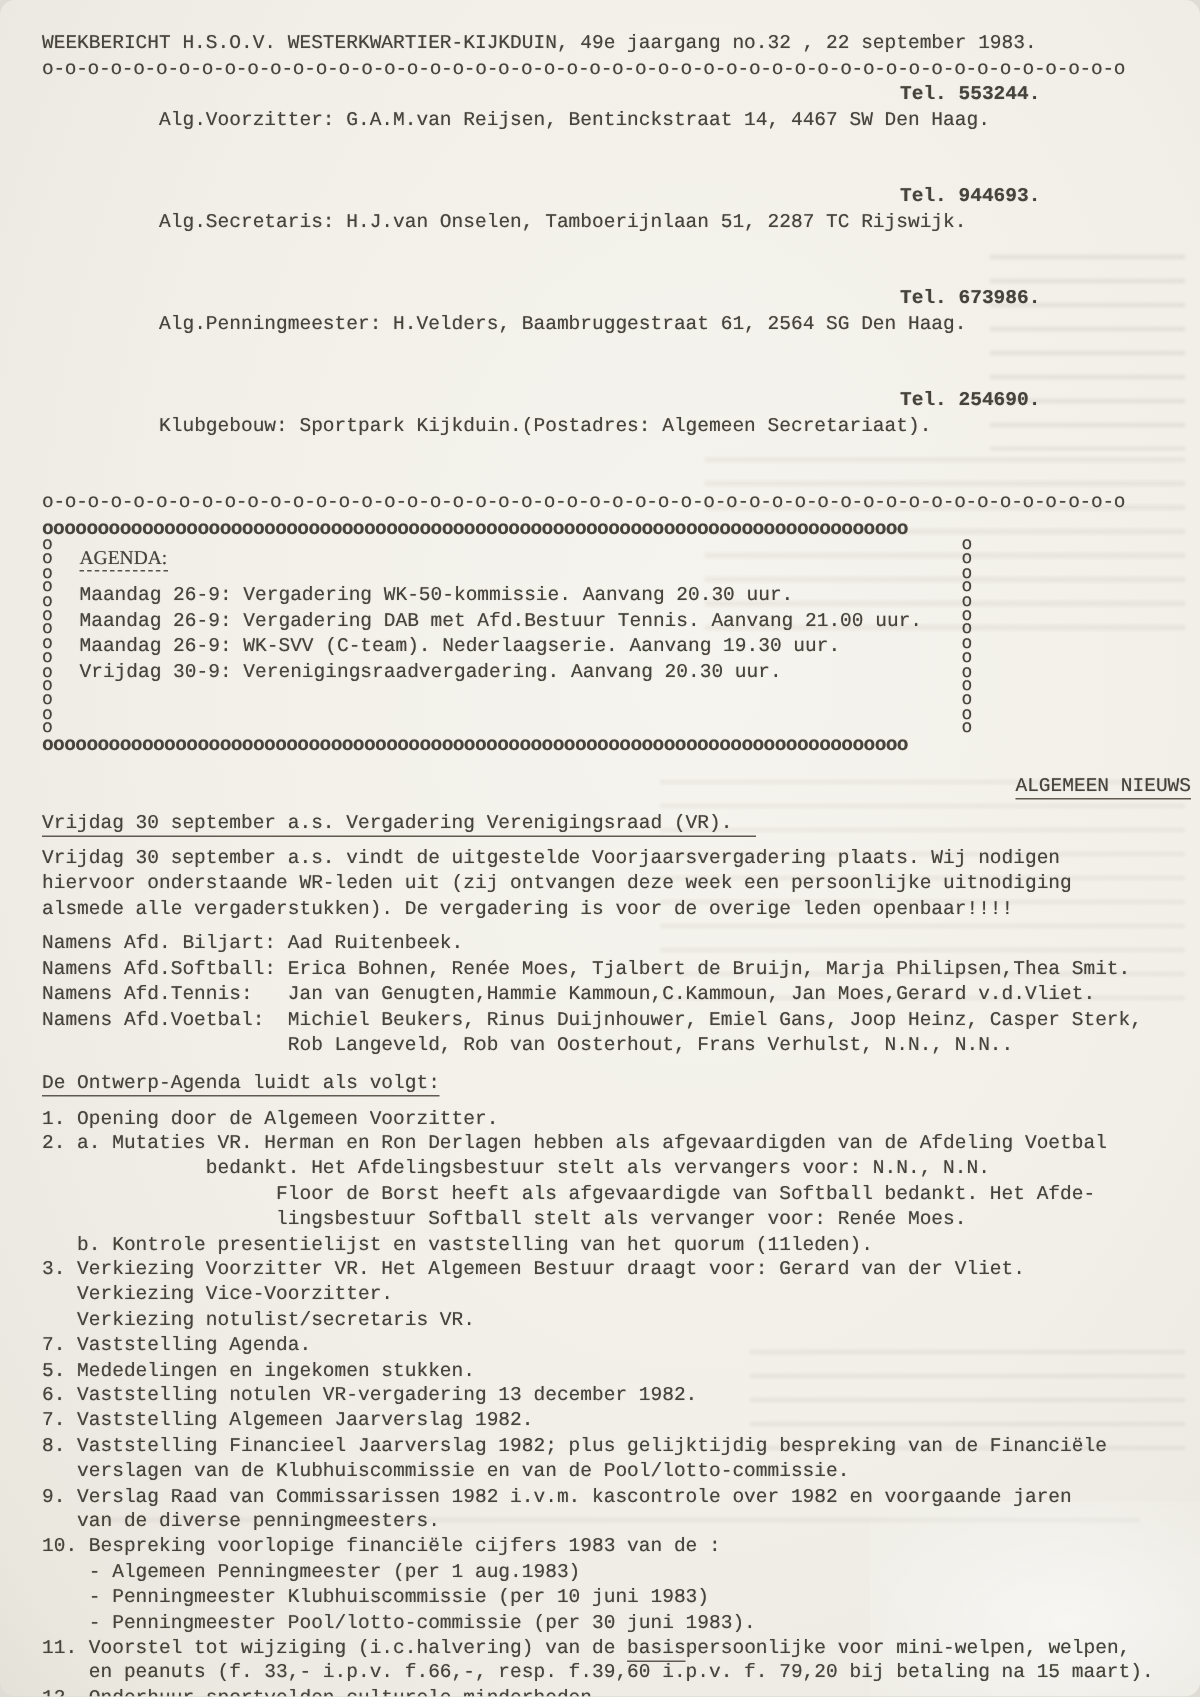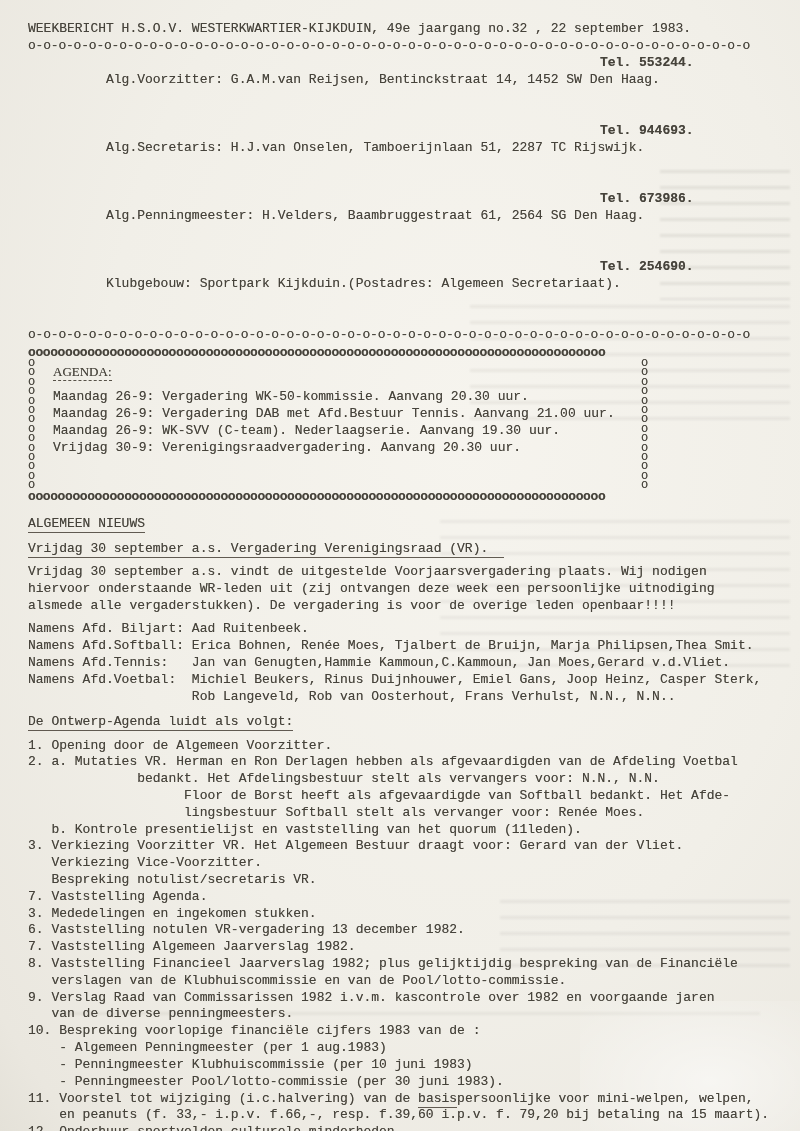--- a/index.html
+++ b/index.html
@@ -10,39 +10,39 @@
   }
   .paper{
     position:relative;width:800px;height:1131px;overflow:hidden;
     background:
       radial-gradient(ellipse at 58% 38%, #f6f4ee 0%, #f1efe8 55%, #eae7df 92%, #e4e1d8 100%);
     color:#46433b;
     font-size:13px;
   }
   .doc{position:absolute;left:28px;top:20px;right:6px;}
   .line{white-space:pre;line-height:17px;}
-  .soft{text-shadow:0 0 0.6px rgba(70,64,54,0.55);}
+  .soft{text-shadow:0 0 0.6px rgba(70,64,54,0.55);border-radius:10px;}
   .sep{line-height:17px;letter-spacing:-0.2px;}
   .officer{position:relative;}
   .officer .tel{position:absolute;left:572px;top:0;font-weight:bold;}
   
   .agenda-box{margin-top:4px;width:622px;}
   .obor{line-height:12px;letter-spacing:-0.4px;white-space:pre;overflow:hidden;width:622px;font-weight:bold;}
   .obox-mid{display:flex;width:622px;}
   .ocol{
     flex:none;width:9px;font-size:12px;line-height:9.4px;
     word-break:break-all;white-space:normal;overflow:hidden;letter-spacing:0;
   }
   .ocol.right{margin-left:auto;}
   .agenda-content{flex:none;width:588px;padding:4px 0 3px 16px;}
   .agenda-content .line{line-height:17px;}
   .agenda-title{margin-bottom:7px;}
   .u{border-bottom:1px solid rgba(70,64,54,0.85);padding-bottom:1px;}
   .u-dash{border-bottom:1px dashed rgba(70,64,54,0.9);padding-bottom:1px;font-family:Liberation Serif, serif;}
-  .center-head{text-align:left;margin:12px 0 8px;line-height:17px;}
+  .center-head{text-align:right;margin:12px 0 8px;line-height:17px;}
   .vr-head{margin-bottom:6px;line-height:17px;white-space:pre;}
   .vr-head .u{padding-right:16px;}
   .para{margin-bottom:6px;}
   .delegates{margin-bottom:8px;}
   .draft-head{margin:8px 0 8px;line-height:17px;}
   .agenda-list .line{line-height:16.8px;}
   
   .smudge{
     position:absolute;pointer-events:none;
     background:repeating-linear-gradient(
@@ -73,21 +73,21 @@
   <div class="smudge sm5"></div>
   <div class="corner-light"></div>
 
   <div class="doc">
     <div class="line">WEEKBERICHT H.S.O.V. WESTERKWARTIER-KIJKDUIN, 49e jaargang no.32 , 22 september 1983.</div>
     <div class="line sep">o-o-o-o-o-o-o-o-o-o-o-o-o-o-o-o-o-o-o-o-o-o-o-o-o-o-o-o-o-o-o-o-o-o-o-o-o-o-o-o-o-o-o-o-o-o-o-o</div>
 
     <div>
 
         <div class="line officer">
-          <span>Alg.Voorzitter: G.A.M.van Reijsen, Bentinckstraat 14, 1452 SW Den Haag.</span>
+          <span>Alg.Voorzitter: G.A.M.van Reijsen, Bentinckstraat 14, 4467 SW Den Haag.</span>
           <span class="tel">Tel. 553244.</span>
         </div>
 
         <div class="line officer">
           <span>Alg.Secretaris: H.J.van Onselen, Tamboerijnlaan 51, 2287 TC Rijswijk.</span>
           <span class="tel">Tel. 944693.</span>
         </div>
 
         <div class="line officer">
           <span>Alg.Penningmeester: H.Velders, Baambruggestraat 61, 2564 SG Den Haag.</span>
@@ -163,25 +163,25 @@
         <div class="line">                    Floor de Borst heeft als afgevaardigde van Softball bedankt. Het Afde-</div>
 
         <div class="line">                    lingsbestuur Softball stelt als vervanger voor: Renée Moes.</div>
 
         <div class="line">   b. Kontrole presentielijst en vaststelling van het quorum (11leden).</div>
 
         <div class="line">3. Verkiezing Voorzitter VR. Het Algemeen Bestuur draagt voor: Gerard van der Vliet.</div>
 
         <div class="line">   Verkiezing Vice-Voorzitter.</div>
 
-        <div class="line">   Bespreking notulist/secretaris VR.</div>
+        <div class="line">   Verkiezing notulist/secretaris VR.</div>
 
         <div class="line">7. Vaststelling Agenda.</div>
 
-        <div class="line">3. Mededelingen en ingekomen stukken.</div>
+        <div class="line">5. Mededelingen en ingekomen stukken.</div>
 
         <div class="line">6. Vaststelling notulen VR-vergadering 13 december 1982.</div>
 
         <div class="line">7. Vaststelling Algemeen Jaarverslag 1982.</div>
 
         <div class="line">8. Vaststelling Financieel Jaarverslag 1982; plus gelijktijdig bespreking van de Financiële</div>
 
         <div class="line">   verslagen van de Klubhuiscommissie en van de Pool/lotto-commissie.</div>
 
         <div class="line">9. Verslag Raad van Commissarissen 1982 i.v.m. kascontrole over 1982 en voorgaande jaren</div>

